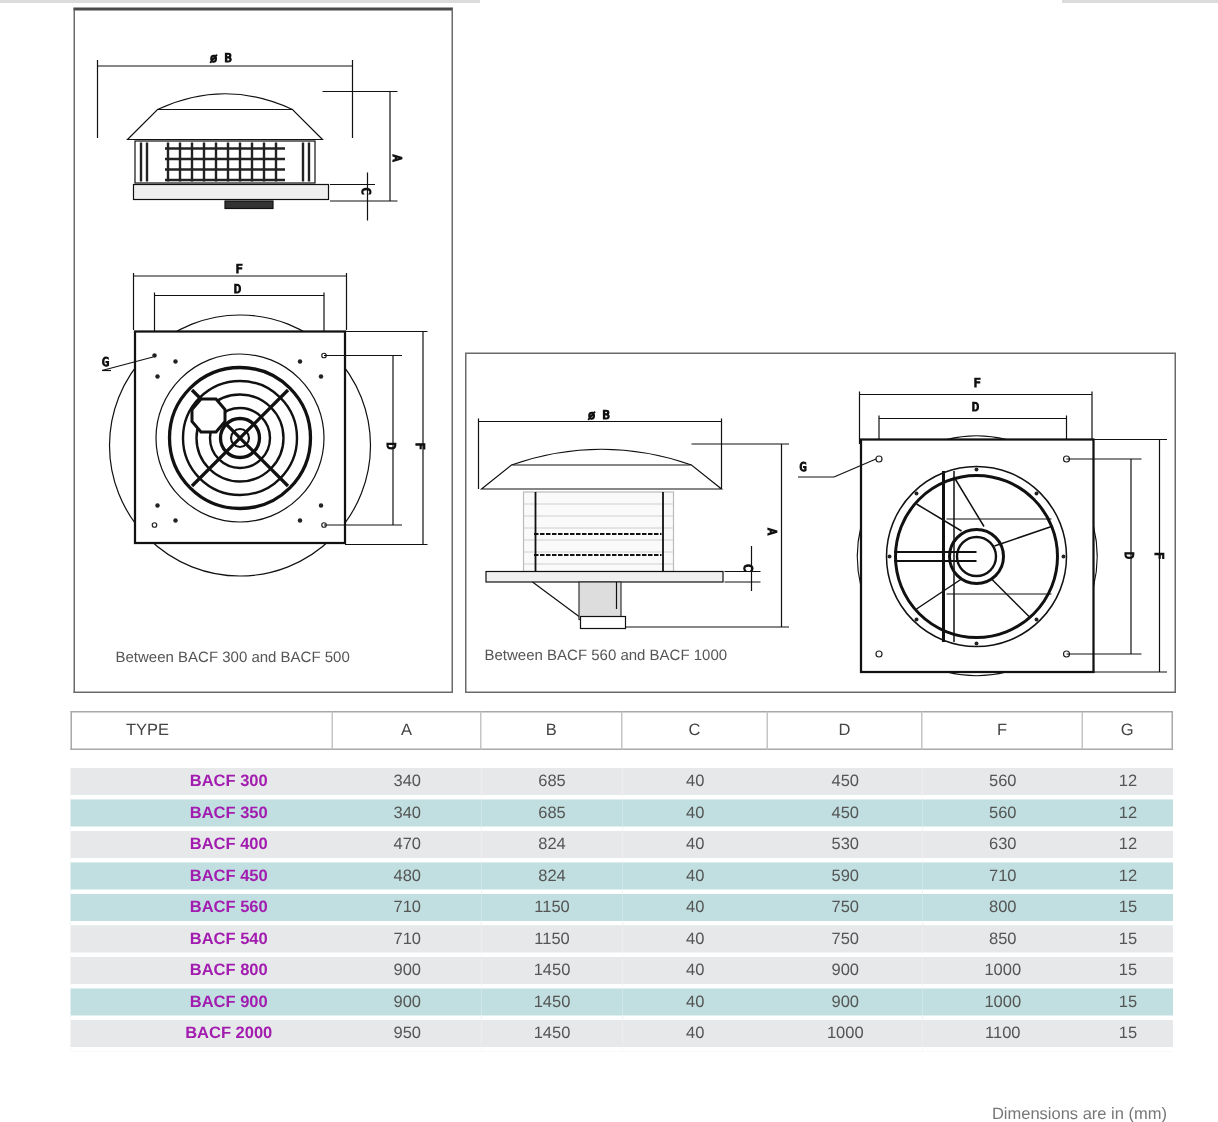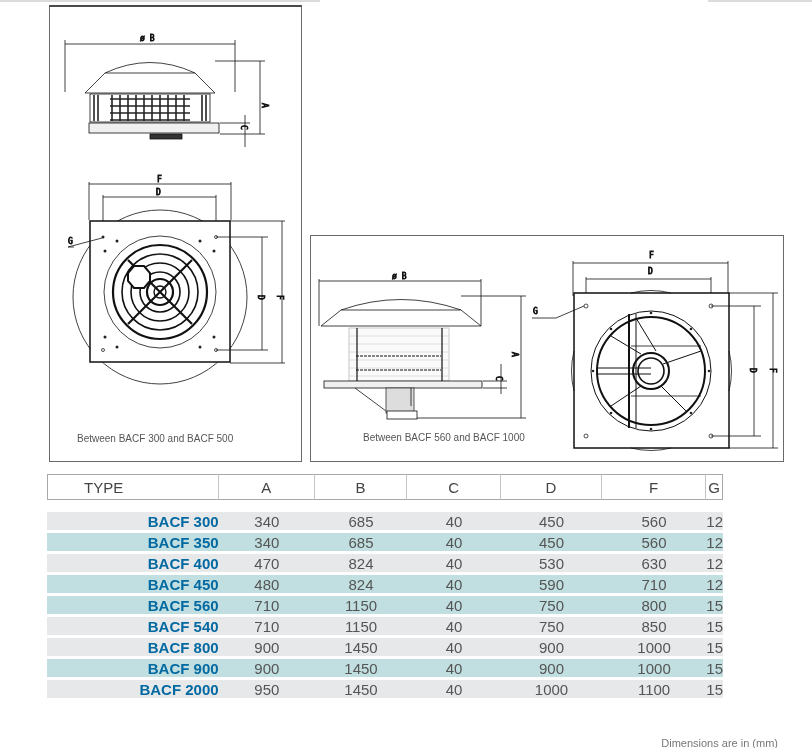--- a/index.html
+++ b/index.html
@@ -5,30 +5,30 @@
   html, body { margin:0; padding:0; background:#ffffff; }
   body { width:812px; height:748px; position:relative; overflow:hidden; font-family:"Liberation Sans", sans-serif; }
   .topbar-l { position:absolute; left:0; top:0; width:320px; height:2px; background:#dcdcdc; }
   .topbar-r { position:absolute; left:708px; top:0; width:104px; height:2px; background:#dcdcdc; }
   .panel { position:absolute; border:1px solid #6a6a6a; background:#fff; box-sizing:border-box; }
   .panel-1 { left:49px; top:5px; width:253px; height:457px; border-top:2px solid #4a4a4a; }
   .panel-2 { left:310px; top:235px; width:474px; height:227px; }
   .panel svg { position:absolute; left:0; top:0; }
   .caption { position:absolute; font-size:10px; color:#555; white-space:nowrap; }
   .cap-1 { left:27px; top:426px; }
-  .cap-2 { left:12px; top:196px;margin-left:40px; }
+  .cap-2 { left:12px; top:196px; }
   .dimlbl { font-family:"DejaVu Sans Mono", monospace; font-size:8px; fill:#111; }
 
-  table.spec { position:absolute; left:47px; top:474px; width:676px; border-collapse:separate; border-spacing:0; font-size:15px; color:#555; }
+  table.spec { position:absolute; left:47px; top:474px; width:735px; border-collapse:separate; border-spacing:0; font-size:11px; color:#555; }
   table.spec th { height:24px; font-weight:normal; border-top:1px solid #a8a8a8; border-bottom:1px solid #a8a8a8; border-right:1px solid #c4c4c4; text-align:center; color:#444; padding:0; }
   table.spec th:first-child { border-left:1px solid #a8a8a8; text-align:left; padding-left:36px; }
   table.spec th:last-child { border-right:1px solid #a8a8a8; }
   table.spec tr.gap td { height:9px; background:#fff; padding:0; }
   table.spec td { height:18px; text-align:center; padding:0; border-bottom:3px solid #fff; }
-  table.spec td:first-child { text-align:right; padding-left:36px; font-weight:bold; color:#0369a1; }
+  table.spec td:first-child { text-align:center; padding-left:36px; font-weight:bold; color:#a21caf; }
   tr.row-a td { background:#e7e8ea; }
   tr.row-b td { background:#c1dfe0; }
   .footnote { position:absolute; right:34px; top:737px; font-size:11px; color:#777; }
 </style>
 </head>
 <body>
 
 <div class="topbar-l"></div>
 <div class="topbar-r"></div>
 

